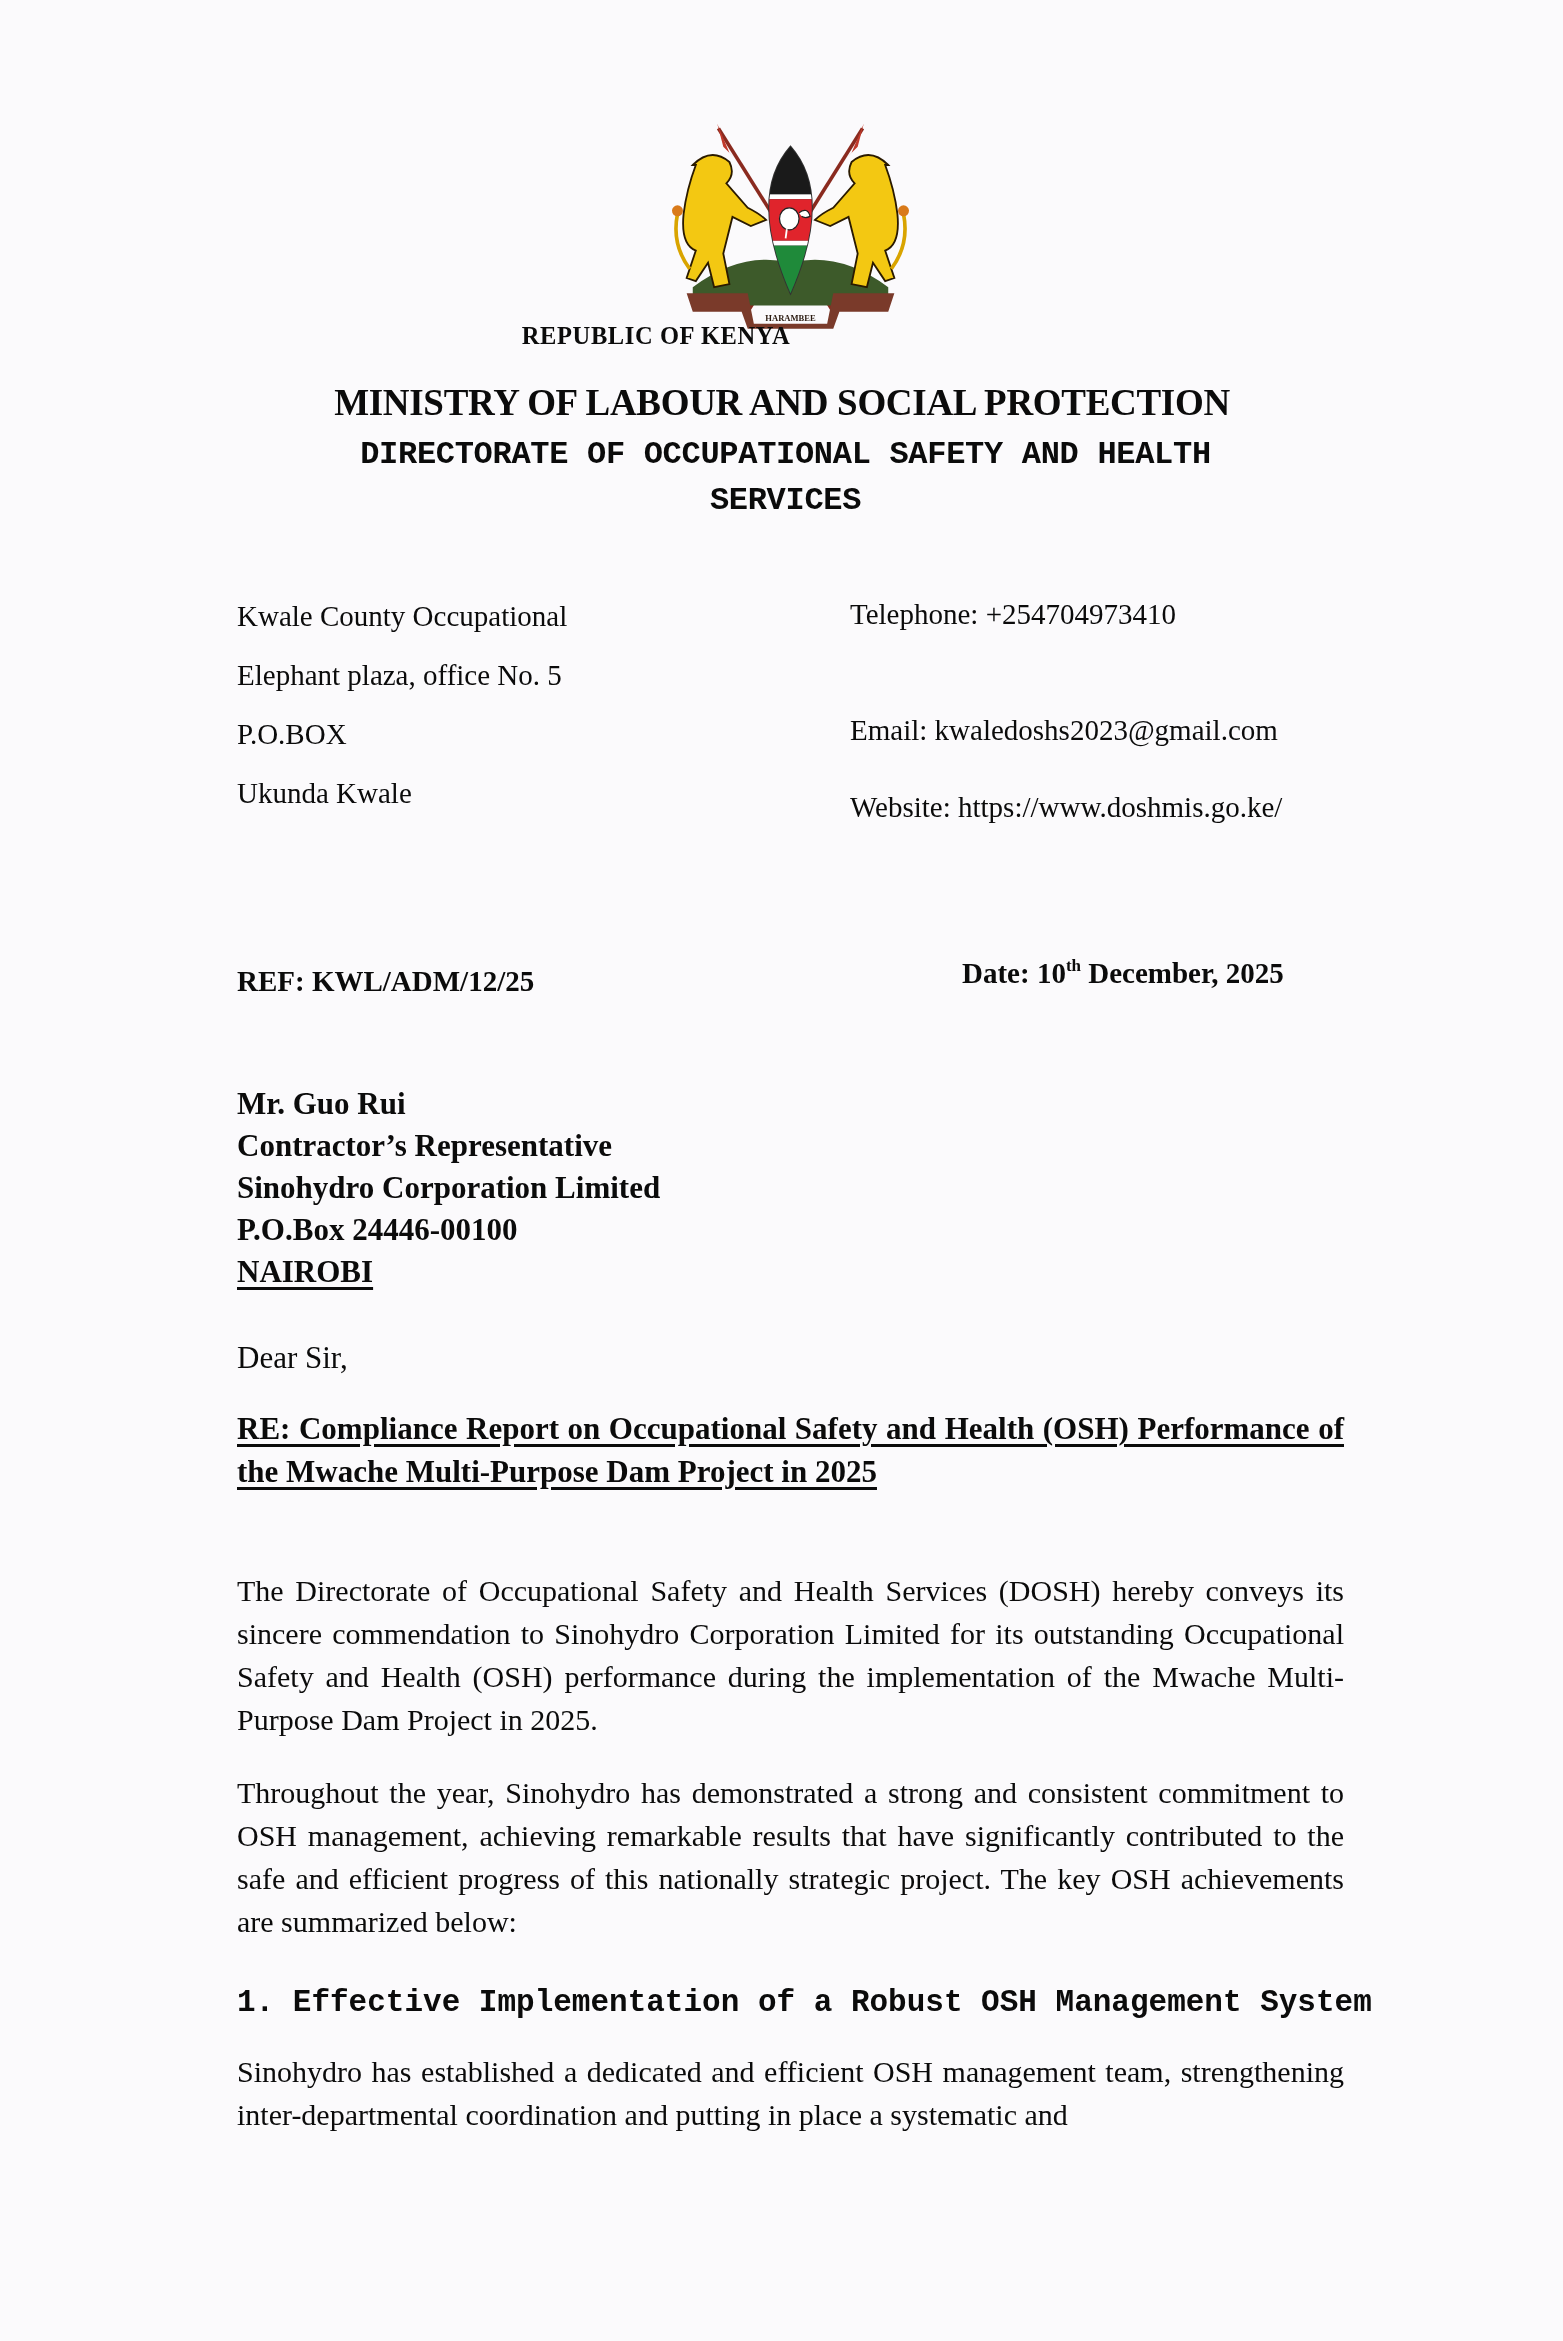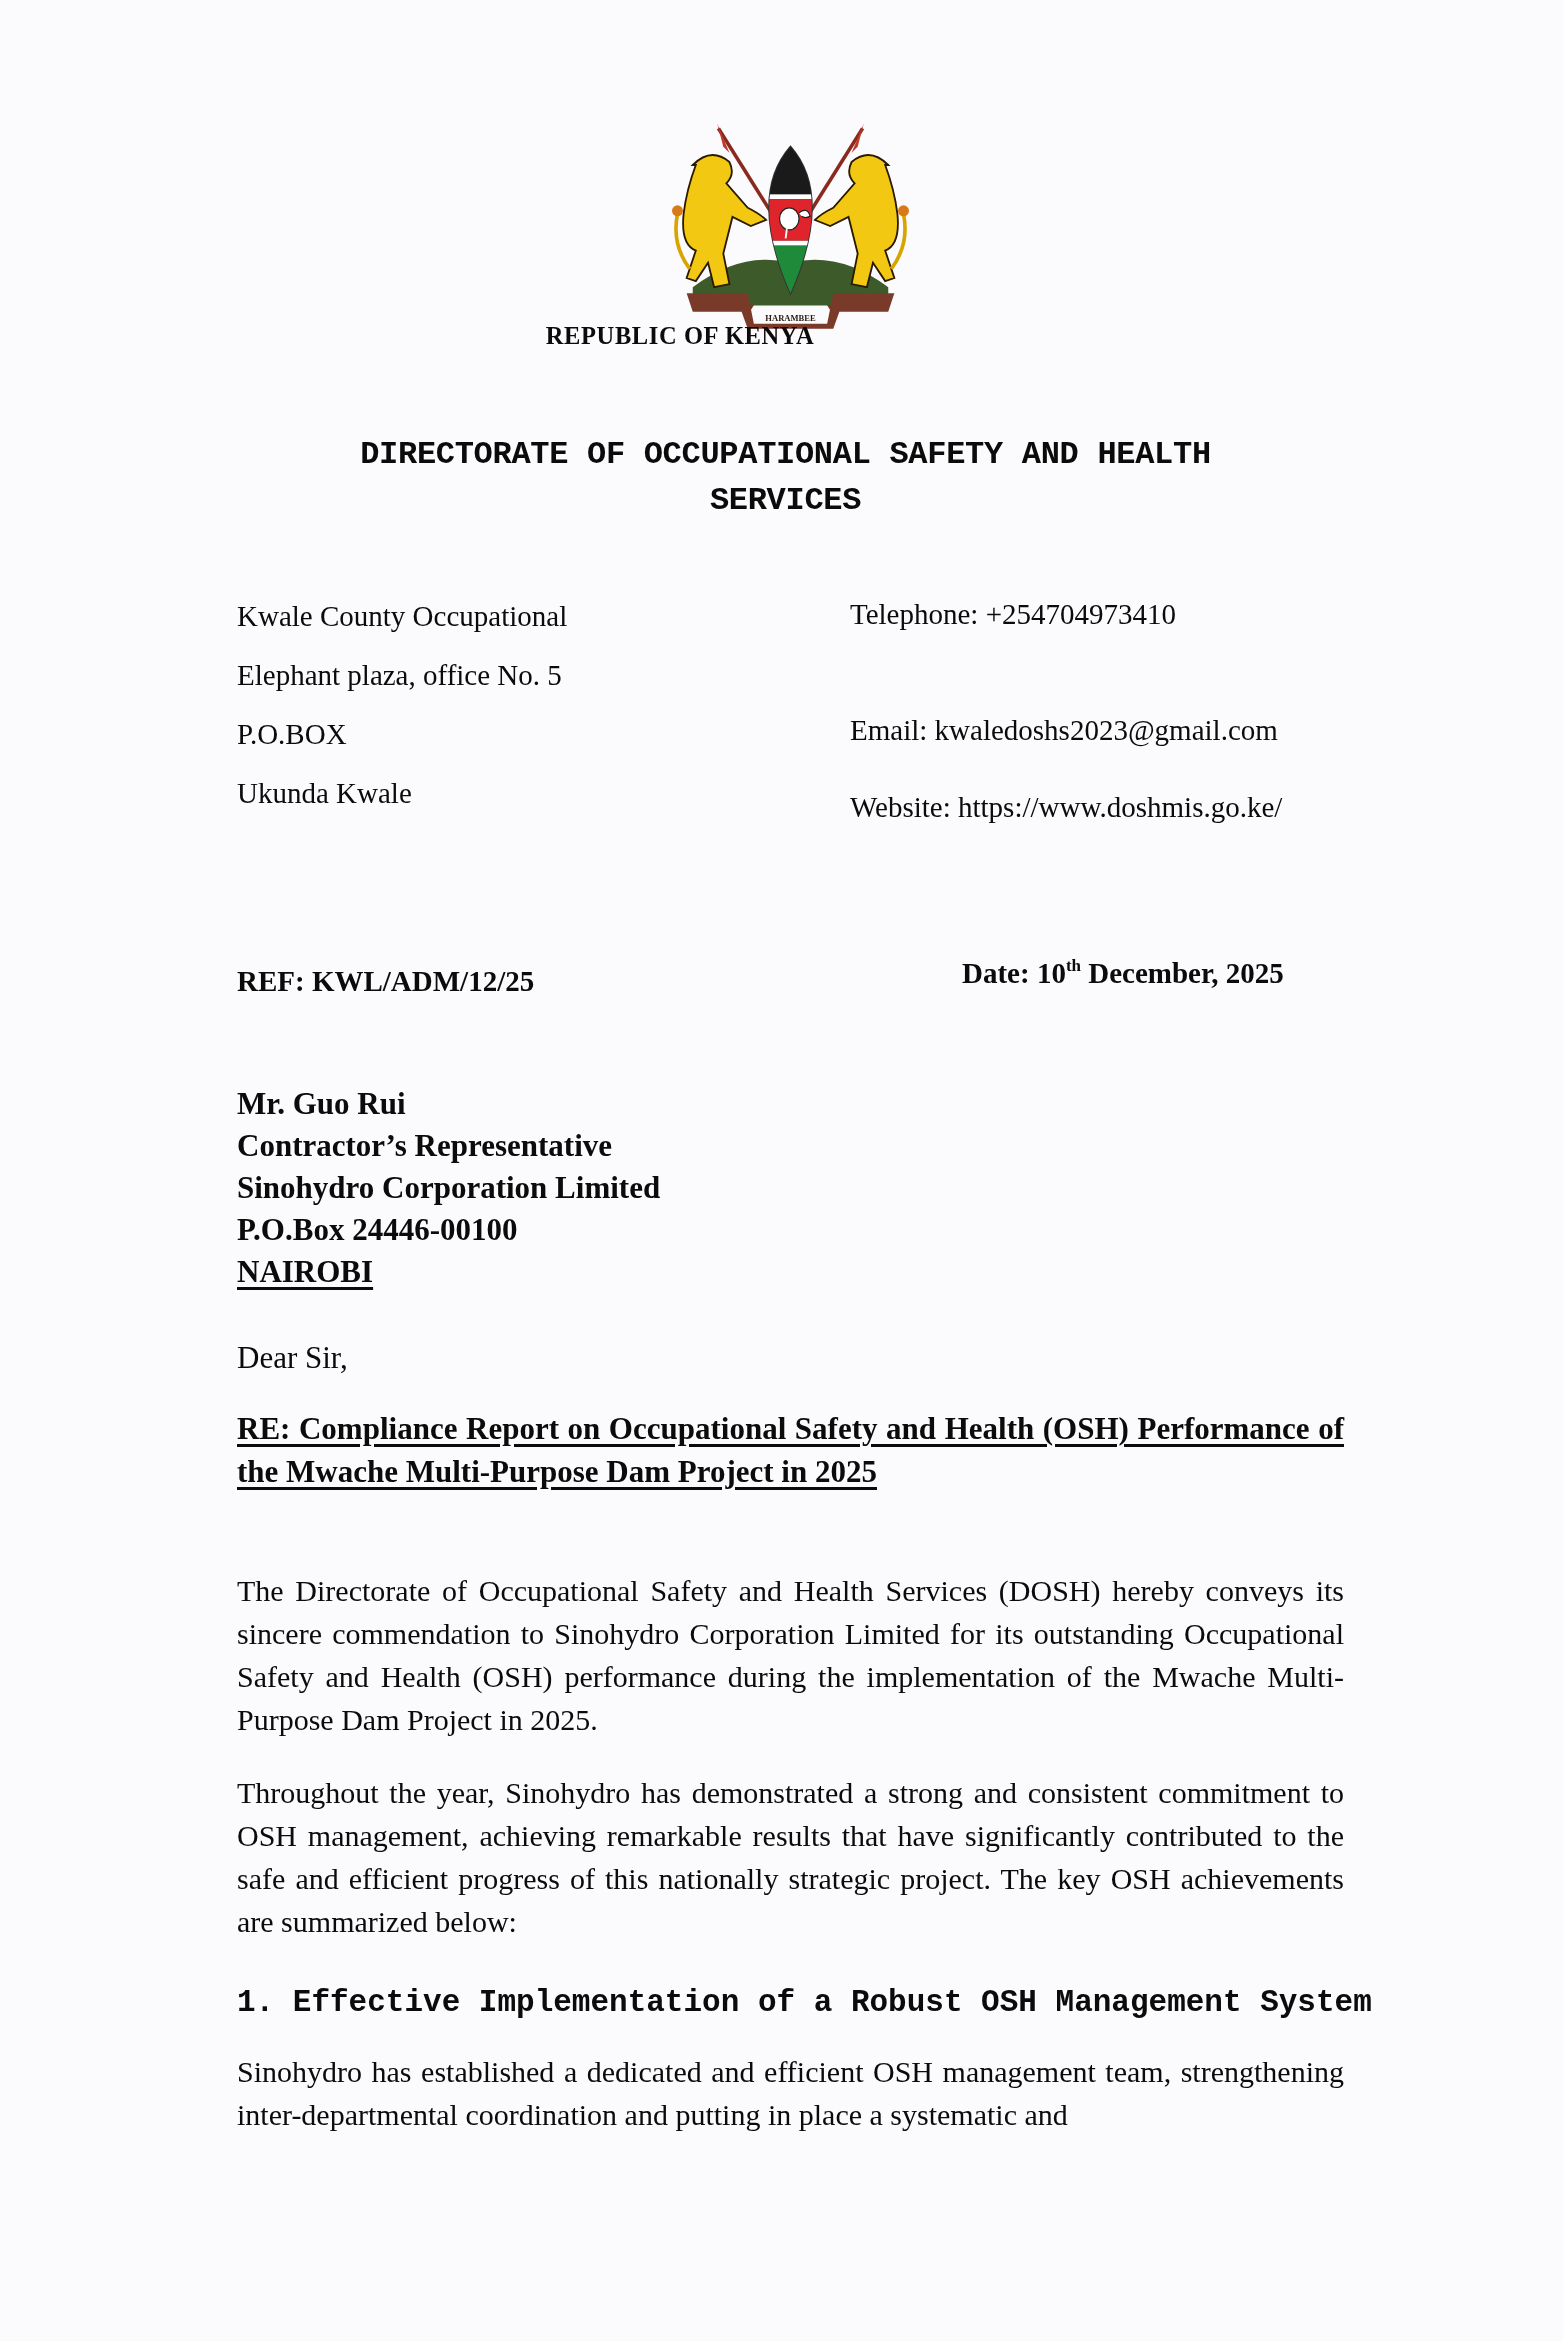--- a/index.html
+++ b/index.html
@@ -7,21 +7,21 @@
     width: 1564px; height: 2342px;
     background: #fbfafc;
     font-family: "Liberation Serif", "DejaVu Serif", serif;
     color: #0b0b0b;
     position: relative;
     overflow: hidden;
   }
   .page { position: absolute; left: 0; top: 0; width: 1564px; height: 2342px; }
   .abs { position: absolute; }
   .crest { left: 650px; top: 110px; width: 281px; height: 220px; }
-  .republic { left: 0; width: 1312px; top: 322px; text-align: center; font-weight: bold; font-size: 24.5px; letter-spacing: 0.6px; padding-left: 24px; }
+  .republic { left: 0; width: 1312px; top: 322px; text-align: center; font-weight: bold; font-size: 24.5px; letter-spacing: 0.6px; }
   .ministry { left: 0; width: 1564px; top: 381px; text-align: center; font-weight: bold; font-size: 37px; letter-spacing: -0.3px; }
   .directorate { left: 281px; width: 1009px; top: 432px; text-align: center; font-weight: bold; font-size: 32px; line-height: 46px; letter-spacing: -0.3px; font-family: Liberation Mono, monospace; }
   .addr-left { left: 237px; top: 600px; font-size: 29px; }
   .addr-left div { height: 59px; line-height: 33px; }
   .addr-right { left: 850px; top: 598px; font-size: 29px; }
   .addr-right div { line-height: 33px; }
   .addr-right .r1 { margin-bottom: 83px; }
   .addr-right .r2 { margin-bottom: 44px; font-family: Liberation Serif, serif; }
   .ref { left: 237px; top: 965px; font-size: 29px; font-weight: bold; }
   .date { left: 962px; top: 956px; font-size: 29px; font-weight: bold; }
@@ -75,20 +75,21 @@
         <path d="M390,90 q-30,-30 -60,-5 q-10,20 5,35 l-35,40 q-20,10 -30,20 l25,10 l30,-15 l15,60 l-10,50 l25,5 l10,-40 l20,30 l15,-5 l-15,-45 q25,-10 20,-60 q-5,-40 -20,-80 z"></path>
       </g>
       <path d="M45,170 q-10,50 20,90" stroke="#d9a400" stroke-width="6" fill="none"></path>
       <path d="M415,170 q10,50 -20,90" stroke="#d9a400" stroke-width="6" fill="none"></path>
       <circle cx="45" cy="165" r="9" fill="#d97a1a"></circle>
       <circle cx="415" cy="165" r="9" fill="#d97a1a"></circle>
     </svg>
   </div>
 
   <div class="abs republic">REPUBLIC OF KENYA</div>
+  <div class="abs ministry">MINISTRY OF LABOUR AND SOCIAL PROTECTION</div>
   <div class="abs directorate">
     <div>DIRECTORATE OF OCCUPATIONAL SAFETY AND HEALTH</div>
     <div>SERVICES</div>
   </div>
 
   <div class="abs addr-left">
     <div>Kwale County Occupational</div>
     <div>Elephant plaza, office No. 5</div>
     <div>P.O.BOX</div>
     <div>Ukunda Kwale</div>

